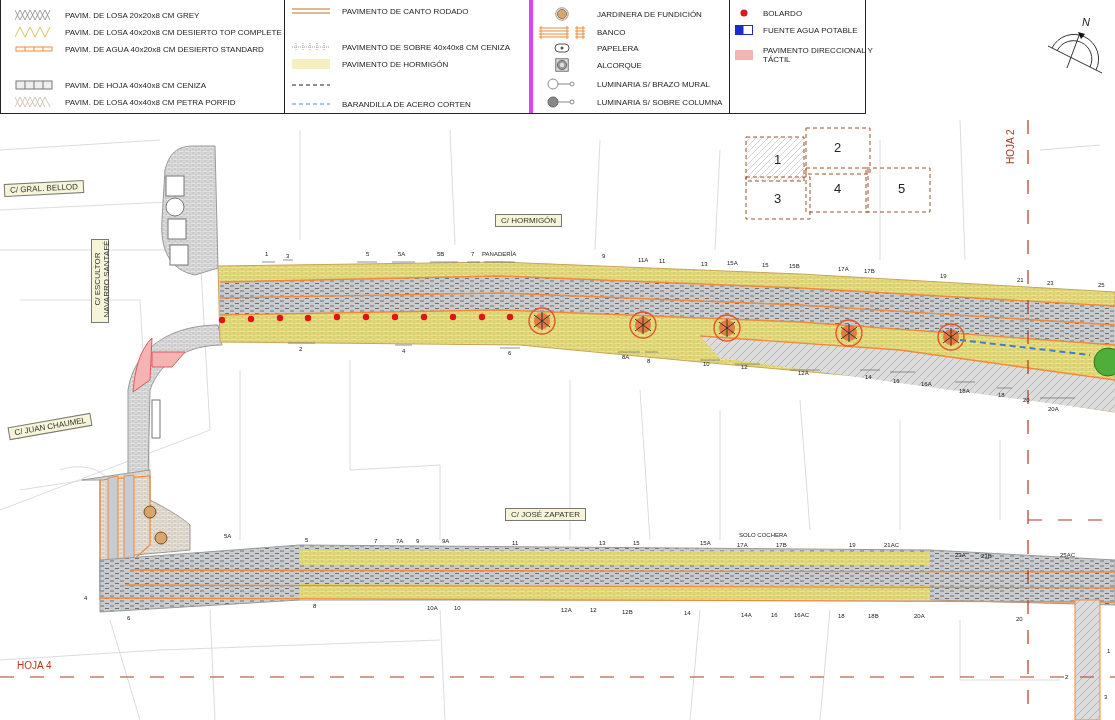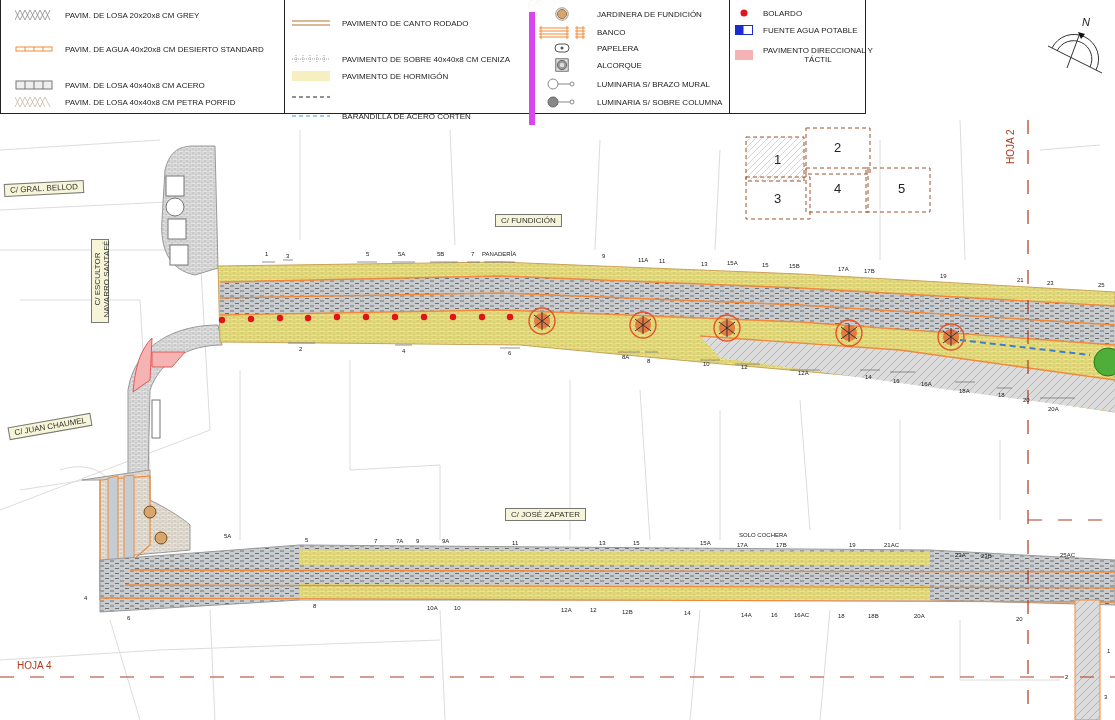--- a/index.html
+++ b/index.html
@@ -1,20 +1,20 @@
 <!DOCTYPE html>
 <html><head>
 <meta charset="utf-8">
 <style>
   html, body { margin:0; padding:0; background:#ffffff; }
   body { width:1115px; height:720px; position:relative; overflow:hidden; font-family:"Liberation Sans", sans-serif; }
   .legend { position:absolute; left:0; top:0; width:866px; height:114px; border:1px solid #222; border-top:none; background:#fff; box-sizing:border-box; }
-  .legend-col { position:absolute; top:0; height:113px;text-align:center; }
+  .legend-col { position:absolute; top:0; height:113px; }
   .legend-col.c1 { left:0; width:283px; border-right:1px solid #222; }
-  .legend-col.c2 { left:283px; width:245px; border-right:6px solid #d946ef;margin-top:12px; }
+  .legend-col.c2 { left:283px; width:245px; border-right:4px solid #d946ef; }
   .legend-col.c3 { left:528px; width:200px; border-right:1px solid #222; }
   .legend-col.c4 { left:728px; width:138px; }
   .lg-item { position:absolute; left:0; height:16px; display:flex; align-items:center; font-size:8px; color:#222; white-space:nowrap; }
   .lg-item .sw { width:38px; height:10px; margin:0 12px 0 14px; flex:0 0 auto; }
   .c2 .lg-item .sw { margin-left:8px; width:38px; }
   .c3 .lg-item .sw { margin-left:10px; width:46px; height:14px; }
   .c4 .lg-item .sw { margin-left:6px; width:18px; height:10px; margin-right:10px; }
   .lg-text { line-height:9px; }
   .map { position:absolute; left:0; top:114px; width:1115px; height:606px; }
   .map svg { position:absolute; left:0; top:0; }
@@ -27,33 +27,39 @@
 <body>
 
 <div class="legend">
   <div class="legend-col c1">
     <div class="lg-item" style="top:7px">
       <svg class="sw" viewBox="0 0 38 10">
           <path d="M0 0 L5 10 L10 0 L15 10 L20 0 L25 10 L30 0 L35 10 M0 10 L5 0 L10 10 L15 0 L20 10 L25 0 L30 10 L35 0" stroke="#888" stroke-width="0.8" fill="none"></path>
         </svg>
       <span class="lg-text">PAVIM. DE LOSA 20x20x8 CM GREY</span>
     </div>
+    <div class="lg-item" style="top:24px">
+      <svg class="sw" viewBox="0 0 38 10">
+          <path d="M0 10 L5 0 L10 10 L15 0 L20 10 L25 0 L30 10 L35 0" stroke="#d9c45a" stroke-width="1" fill="none"></path>
+        </svg>
+      <span class="lg-text">PAVIM. DE LOSA 40x20x8 CM DESIERTO TOP COMPLETE</span>
+    </div>
     <div class="lg-item" style="top:41px">
       <svg class="sw" viewBox="0 0 38 10">
           <rect x="1" y="3" width="36" height="4" fill="none" stroke="#f08a3a" stroke-width="1"></rect>
           <path d="M10 3v4M19 3v4M28 3v4" stroke="#f08a3a"></path>
         </svg>
       <span class="lg-text">PAVIM. DE AGUA 40x20x8 CM DESIERTO STANDARD</span>
     </div>
     <div class="lg-item" style="top:77px">
       <svg class="sw" viewBox="0 0 38 10">
           <rect x="1" y="1" width="36" height="8" fill="#eee" stroke="#777"></rect>
           <path d="M10 1v8M19 1v8M28 1v8" stroke="#777"></path>
         </svg>
-      <span class="lg-text">PAVIM. DE LOSA 40x40x8 CM ACERO</span>
+      <span class="lg-text">PAVIM. DE HOJA 40x40x8 CM CENIZA</span>
     </div>
     <div class="lg-item" style="top:94px">
       <svg class="sw" viewBox="0 0 38 10">
           <path d="M0 0 L5 10 L10 0 L15 10 L20 0 L25 10 L30 0 L35 10 M0 10 L5 0 L10 10 L15 0 L20 10 L25 0 L30 10" stroke="#c8b9a6" stroke-width="0.8" fill="none"></path>
         </svg>
       <span class="lg-text">PAVIM. DE LOSA 40x40x8 CM PETRA PORFID</span>
     </div>
   </div>
 
   <div class="legend-col c2">
@@ -312,21 +318,21 @@
   </svg>
 
   <span class="street-label" style="left:4px; top:68px; transform:rotate(-3deg)">C/ GRAL. BELLOD</span>
   <div class="street-label" style="left:91px; top:125px; width:12px; height:80px; padding:1px 2px">
     <div style="transform:rotate(-90deg); transform-origin:left top; position:absolute; left:1px; top:80px; line-height:9px; text-align:center; width:82px">
       <div>C/ ESCULTOR</div>
       <div>NAVARRO SANTAFÉ</div>
     </div>
   </div>
   <span class="street-label" style="left:8px; top:306px; transform:rotate(-10deg)">C/ JUAN CHAUMEL</span>
-  <span class="street-label" style="left:495px; top:100px">C/ FUNDICIÓN</span>
+  <span class="street-label" style="left:495px; top:100px">C/ HORMIGÓN</span>
   <span class="street-label" style="left:505px; top:394px">C/ JOSÉ ZAPATER</span>
 
   <span class="hoja" style="left:1005px; top:-68px; transform:rotate(-90deg); transform-origin:left top; top:50px">HOJA 2</span>
   <span class="hoja" style="left:17px; top:546px">HOJA 4</span>
 
   <span class="keymap-num" style="left:774px; top:38px">1</span>
   <span class="keymap-num" style="left:834px; top:26px">2</span>
   <span class="keymap-num" style="left:774px; top:77px">3</span>
   <span class="keymap-num" style="left:834px; top:67px">4</span>
   <span class="keymap-num" style="left:898px; top:67px">5</span>

